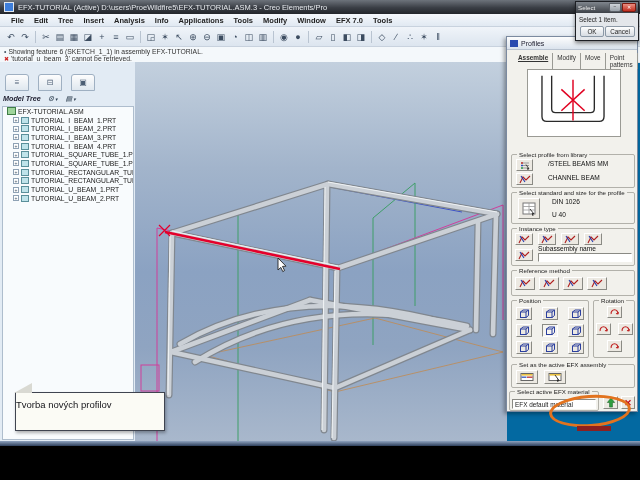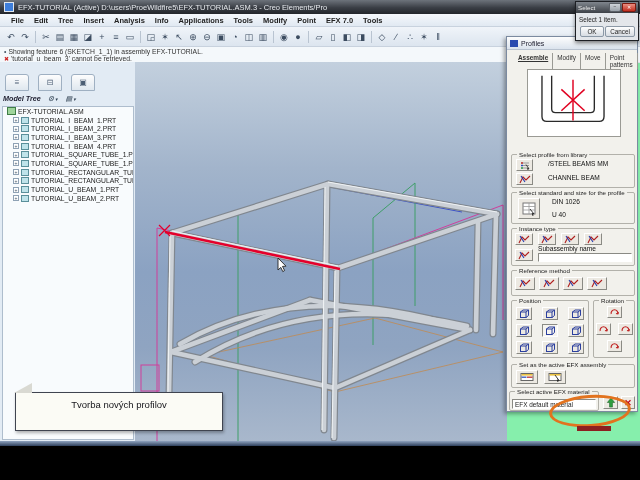--- a/index.html
+++ b/index.html
@@ -1,18 +1,18 @@
 <!DOCTYPE html>
 <html><head>
 <meta charset="utf-8">
 <style>
   html,body{margin:0;padding:0;background:#000;}
   .stage{position:relative;width:640px;height:480px;background:#000;overflow:hidden;
          font-family:"Liberation Sans",sans-serif;-webkit-font-smoothing:antialiased;}
-  .app{position:absolute;left:0;top:0;width:640px;height:446px;background:#86efac;}
+  .app{position:absolute;left:0;top:0;width:640px;height:446px;background:#0369a1;}
 
   
   .titlebar{position:absolute;left:0;top:0;width:100%;height:14px;
     background:linear-gradient(#6d737b,#3a3e45 55%,#23262b);color:#e7eaee;font-size:7.5px;
     display:flex;align-items:center;padding-left:4px;box-sizing:border-box;white-space:nowrap;}
   .appicon{width:8px;height:8px;background:#3d7edb;border:1px solid #dfe6ef;margin-right:4px;flex:none;}
 
   
   .menubar{position:absolute;left:0;top:14px;width:100%;height:13px;
     background:linear-gradient(#f5f8fc,#e1e9f2);display:flex;align-items:center;font-size:7.5px;
@@ -55,23 +55,23 @@
     text-align:center;color:#456;flex:none;background:#fff;box-sizing:border-box;}
   .cubeic{width:6px;height:5px;background:#bfe3ea;border:1px solid #5a8f9a;margin:0 2px;flex:none;}
   .asmic{width:7px;height:6px;background:#9fd49b;border:1px solid #3f7d46;margin:0 2px;flex:none;}
 
   
   .viewport{position:absolute;left:135px;top:62px;width:372px;height:381px;overflow:hidden;
     background:linear-gradient(180deg,#c3d0de 0%,#a2b4cb 28%,#8ba2c2 55%,#8fa4c1 75%,#a9b8cc 100%);}
   .viewport svg{position:absolute;left:0;top:0;}
 
   
-  .callout{position:absolute;left:15px;top:392px;width:208px;height:39px;background:#fbfbf5;
+  .callout{position:absolute;left:15px;top:392px;width:150px;height:39px;background:#fbfbf5;
     border:1.6px solid #3f4450;box-shadow:1px 2px 3px rgba(0,0,0,.3);font-size:9.5px;
-    text-align:center;color:#15151a;padding-top:5px;box-sizing:border-box;z-index:5;line-height:13px;}
+    color:#15151a;padding-top:5px;box-sizing:border-box;z-index:5;line-height:13px;}
   .callout::before{content:'';position:absolute;left:-2px;top:-10px;width:0;height:0;
     border-bottom:10px solid #d9d9d2;border-left:18px solid transparent;}
 
   
   .efx{position:absolute;left:506px;top:36px;width:132px;height:376px;background:#f2f1ec;
     border:1px solid #7b8aa0;box-shadow:-2px 2px 4px rgba(0,0,0,.35);font-size:6.6px;color:#222;
     z-index:3;box-sizing:border-box;}
   .efx-title{height:12px;background:linear-gradient(#fdfdfd,#dbe3ed);border-bottom:1px solid #b8c2cf;
     display:flex;align-items:center;padding-left:3px;font-size:7px;color:#223;}
   .efx-title-icon{width:8px;height:7px;background:#2a4bb0;margin-right:3px;flex:none;}
@@ -132,21 +132,21 @@
   <div class="menubar">
     <span>File</span>
     <span>Edit</span>
     <span>Tree</span>
     <span>Insert</span>
     <span>Analysis</span>
     <span>Info</span>
     <span>Applications</span>
     <span>Tools</span>
     <span>Modify</span>
-    <span>Point</span>
+    <span>Window</span>
     <span>EFX 7.0</span>
     <span>Tools</span>
   </div>
 
   <div class="toolbar">
     <span class="ti">↶</span>
     <span class="ti">↷</span>
     <span class="tsep"></span>
     <span class="ti">✂</span>
     <span class="ti">▤</span>

